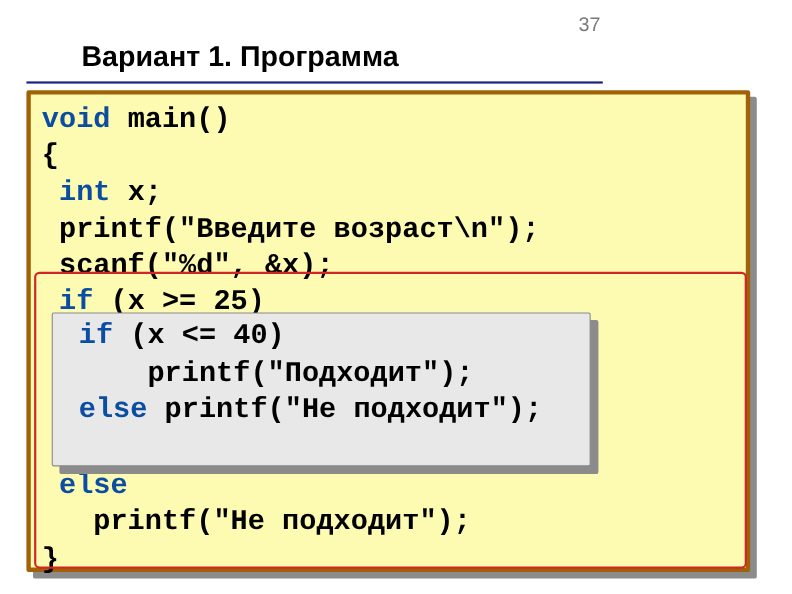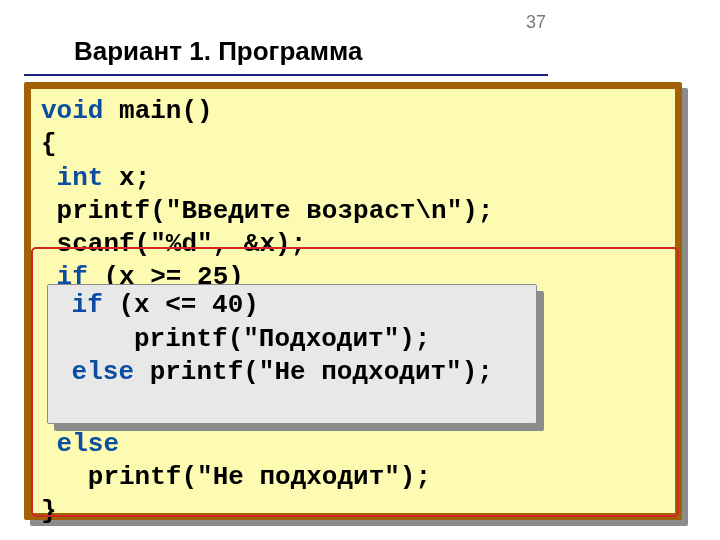--- a/index.html
+++ b/index.html
@@ -51,21 +51,21 @@
     background: #8c8c8c;
     border-radius: 2px;
   }
   .code-block {
     position: absolute;
     top: 82px;
     left: 24px;
     width: 658px;
     height: 438px;
     background: #fdfab1;
-    border: 7px solid #a16207;
+    border: 4px solid #a16207;
     border-radius: 2px;
     box-sizing: border-box;
     padding: 6px 10px;
   }
   .code-block pre {
     margin: 0;
     font-family: "Courier New", monospace;
     font-size: 26px;
     line-height: 33.3px;
     font-weight: bold;

